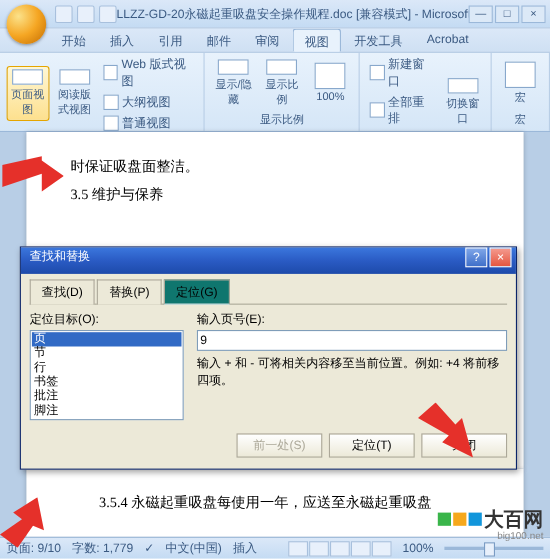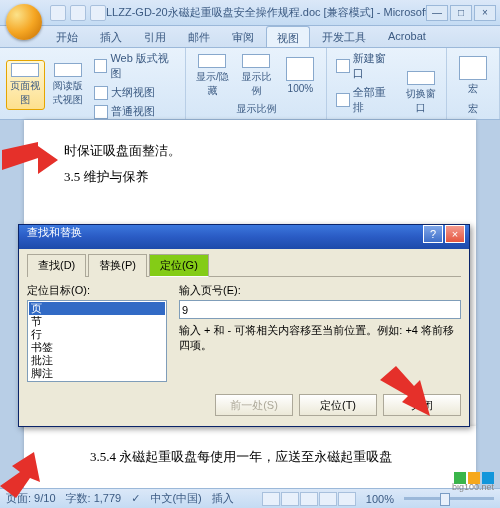--- a/index.html
+++ b/index.html
@@ -38,21 +38,21 @@
 .arrow svg{display:block}
 
 .dialog{position:absolute;left:18px;top:224px;width:452px;background:#ece9d8;border:1px solid #0a246a;box-shadow:2px 2px 6px rgba(0,0,0,.4);z-index:30}
 .dlg-title{height:24px;background:linear-gradient(#3b77dd,#2a5bc4,#1d4aaa);color:#fff;display:flex;align-items:flex-start;padding:0 4px;font-size:12px}
 .dlg-title .t{flex:1;padding-left:4px}
 .dlg-title .b{width:20px;height:18px;background:linear-gradient(#f49a8e,#e5563f);border:1px solid #fff;margin-left:2px;text-align:center;line-height:16px;color:#fff;font-size:11px}
 .dlg-title .b.help{background:linear-gradient(#7fa6e8,#3f6fc9)}
 .dlg-body{padding:4px 8px 10px}
 .dlg-tabs{display:flex;border-bottom:1px solid #aca899;margin-bottom:6px}
 .dlg-tab{padding:3px 10px;border:1px solid #aca899;border-bottom:none;background:#ece9d8;margin-right:2px;position:relative;top:1px;font-size:11px}
-.dlg-tab.active{background:#84cc16;border-bottom:1px solid #fcfcfe}
+.dlg-tab.active{background:#0f766e;border-bottom:1px solid #fcfcfe}
 .dlg-row{display:flex;gap:12px;margin-bottom:4px}
 .dlg-col{flex:1}
 .dlg-lbl{font-size:11px;margin-bottom:2px;display:block}
 .listbox{width:140px;height:82px;background:#fff;border:1px solid #7f9db9;padding:1px;font-size:11px;overflow:hidden}
 .listbox div{padding:0 2px;line-height:13px}
 .listbox .sel{background:#316ac5;color:#fff}
 .txtinput{width:100%;background:#fff;border:1px solid #7f9db9;padding:2px;font-size:11px;height:19px}
 .hint{font-size:11px;color:#000;margin-top:4px}
 .btnrow{display:flex;justify-content:flex-end;gap:6px;margin-top:12px}
 .btn{width:78px;height:22px;border:1px solid #aca899;background:linear-gradient(#fff,#ece9d8);font-size:11px;text-align:center;line-height:20px}
@@ -264,14 +264,15 @@
   <span>100%</span>
   <div class="slider"></div>
 </div>
 
 <div class="watermark">
   <div class="wm-ico">
     <i style="background:#3ab54a"></i>
       <i style="background:#f6a81c"></i>
       <i style="background:#1296db"></i>
   </div>
+  <span class="wm-txt">大百网</span>
 </div>
 <div class="wm-sub">big100.net</div>
 
 </body></html>

